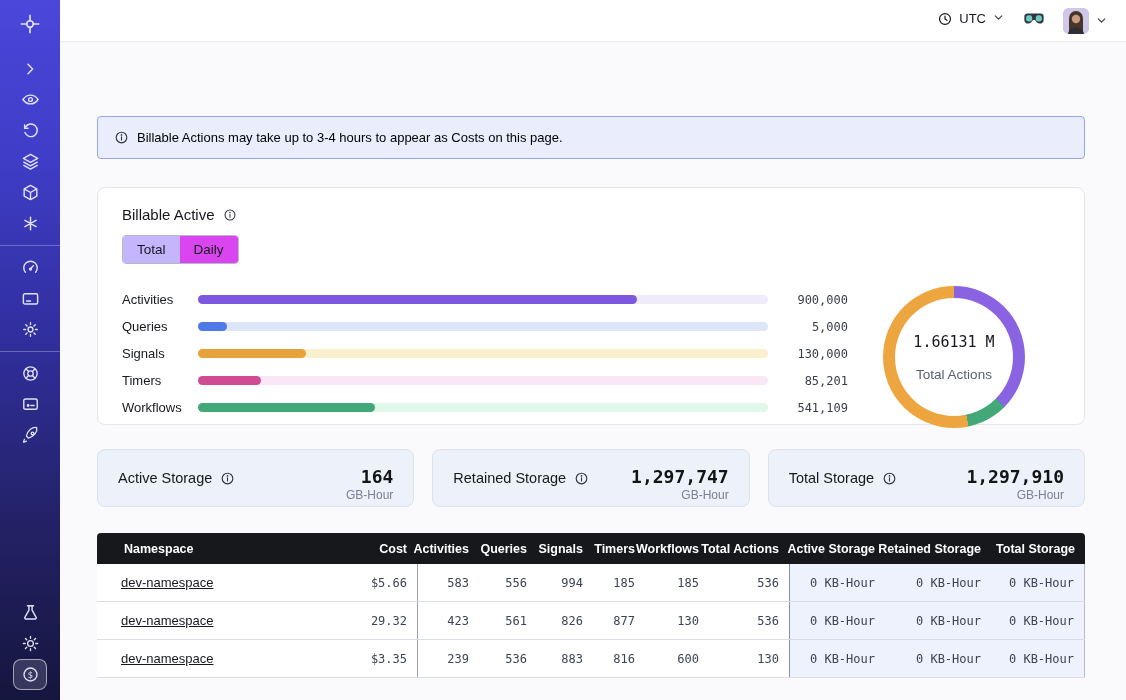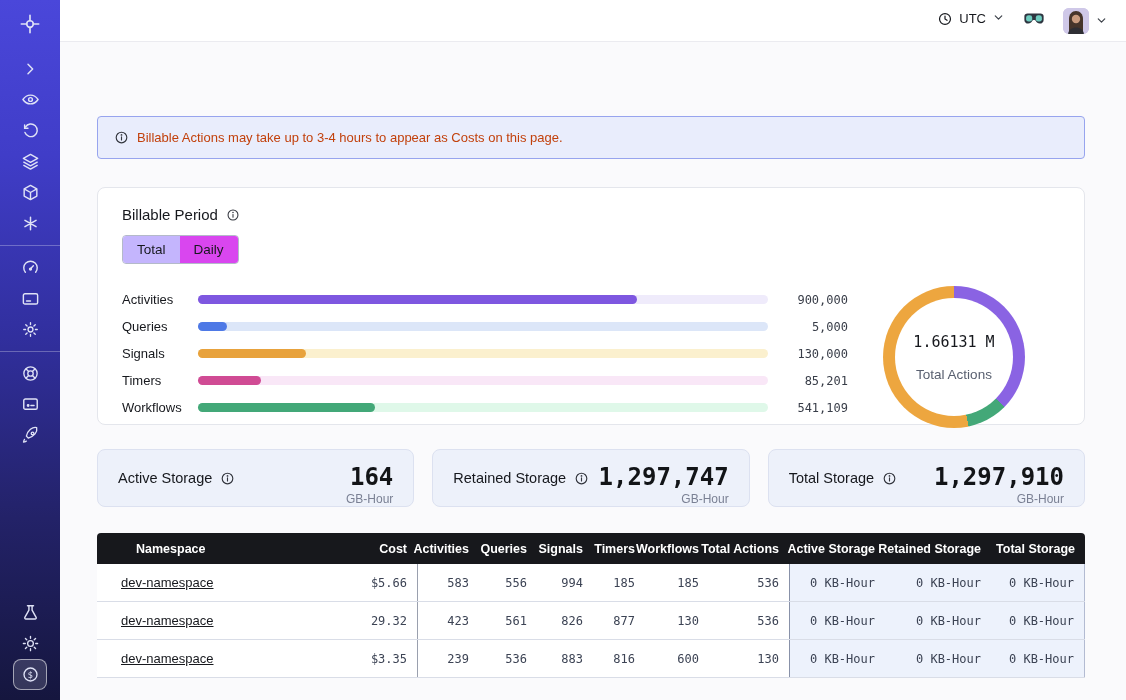--- a/index.html
+++ b/index.html
@@ -32,21 +32,21 @@
 
   
   .page-head { display:flex; justify-content:space-between; align-items:flex-start; }
   h1 { font-size:26px; font-weight:600; color:#121417; letter-spacing:.2px; }
   .subtitle { font-size:11px; color:#3d4149; margin-top:7px; }
   .period-btn { display:flex; align-items:center; gap:9px; background:#fff; border:1px solid #c8cdda;
     border-radius:6px; padding:8px 14px; font-size:14px; color:#16181d; cursor:pointer; }
 
   
   .banner { margin-top:30px; background:#e9edfc; border:1px solid #97a4ee; border-radius:4px;
-    padding:13px 16px; font-size:13px; color:#c2410c; display:flex; gap:8px; }
+    padding:13px 16px; font-size:13px; color:#000000; display:flex; gap:8px; }
 
   
   .card { margin-top:28px; background:#fff; border:1px solid #e4e6ec; border-radius:8px;
     padding:18px 24px 0; height:238px; }
   .card-title { display:flex; align-items:center; gap:8px; font-size:15px; color:#16181d; }
   .tabs { display:inline-flex; margin-top:12px; border:1px solid #b4bac9; border-radius:4px; overflow:hidden; }
   .tab { padding:6px 14px; font-size:13.5px; color:#16181d; background:#d946ef; cursor:pointer; }
   .tab.sel { background:#c4b5fd; }
   .chart { display:flex; margin-top:22px; }
   .bars { flex:1; max-width:740px; }
@@ -61,31 +61,31 @@
     display:flex; flex-direction:column; align-items:center; justify-content:center; gap:16px; }
   .donut-val { font-size:15px; color:#16181d; }
   .donut-lbl { font-size:13.5px; color:#596070; }
 
   
   .storage-row { display:flex; gap:18px; margin-top:24px; }
   .s-card { flex:1; background:#edf1fa; border:1px solid #dce1f0; border-radius:8px;
     padding:11px 20px; display:flex; justify-content:space-between; align-items:center; height:58px; }
   .s-label { display:flex; align-items:center; gap:8px; font-size:14.5px; color:#16181d; }
   .s-right { text-align:right; }
-  .s-val { font-size:24px; font-weight:600; color:#121417;margin-top:12px; }
+  .s-val { font-size:18px; font-weight:600; color:#121417;margin-top:12px; }
   .s-unit { font-size:12px; color:#7a8094; margin-top:1px; }
 
   
   .table { margin-top:26px; }
   .t-row { display:grid; align-items:stretch;
     grid-template-columns:minmax(0,1fr) 96px 62px 58px 56px 52px 64px 80px 96px 106px 94px; }
   .t-head { background:#17181c; color:#fff; border-radius:4px 4px 0 0; height:31px; }
   .t-head > div { display:flex; align-items:center; justify-content:flex-end; padding:0 10px 0 0;
     font-size:12.5px; font-weight:600; white-space:nowrap; }
-  .t-head .c-ns { justify-content:flex-start; padding-left:39px; }
+  .t-head .c-ns { justify-content:flex-start; padding-left:27px; }
   .t-body-row { background:#fff; border-bottom:1px solid #d9dde7; height:38px; }
   .t-body-row > div { display:flex; align-items:center; justify-content:flex-end;
     padding-right:10px; font-size:12px; color:#3c4354; }
   .t-body-row .c-ns { justify-content:flex-start; padding-left:24px; }
   .ns-link { font-family:"Liberation Sans",sans-serif; font-size:13px; color:#16181d;
     text-decoration:underline; cursor:pointer; }
   .c-act-b { border-left:1px solid #9aa0ae; }
   .sc { background:#edf2fc; }
   .sc-first { border-left:1px solid #8891a8; }
   .sc-last { border-right:1px solid #b3bbd2; }
@@ -242,21 +242,21 @@
         <svg width="15" height="15" viewBox="0 0 24 24" fill="none" stroke="#33363e" stroke-width="1.8" stroke-linecap="round">
             <circle cx="12" cy="12" r="8.5"></circle>
             <path d="M12 11v5"></path>
             <circle cx="12" cy="7.8" r=".5" fill="#33363e"></circle>
           </svg>
         <span>Billable Actions may take up to 3-4 hours to appear as Costs on this page.</span>
       </div>
 
       <section class="card">
         <div class="card-title">
-          <span>Billable Period</span>
+          <span>Billable Active</span>
           <svg width="14" height="14" viewBox="0 0 24 24" fill="none" stroke="#33363e" stroke-width="1.8" stroke-linecap="round">
               <circle cx="12" cy="12" r="8.5"></circle>
               <path d="M12 11v5"></path>
               <circle cx="12" cy="7.8" r=".5" fill="#33363e"></circle>
             </svg>
         </div>
         <div class="tabs">
           <div class="tab sel">Total</div>
           <div class="tab">Daily</div>
         </div>

